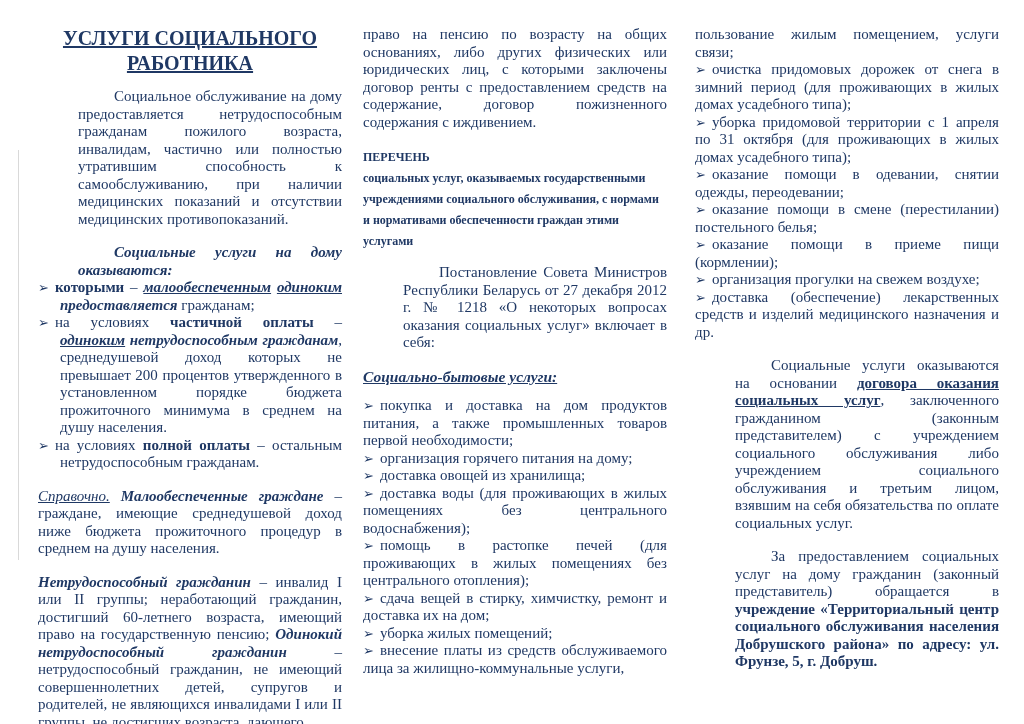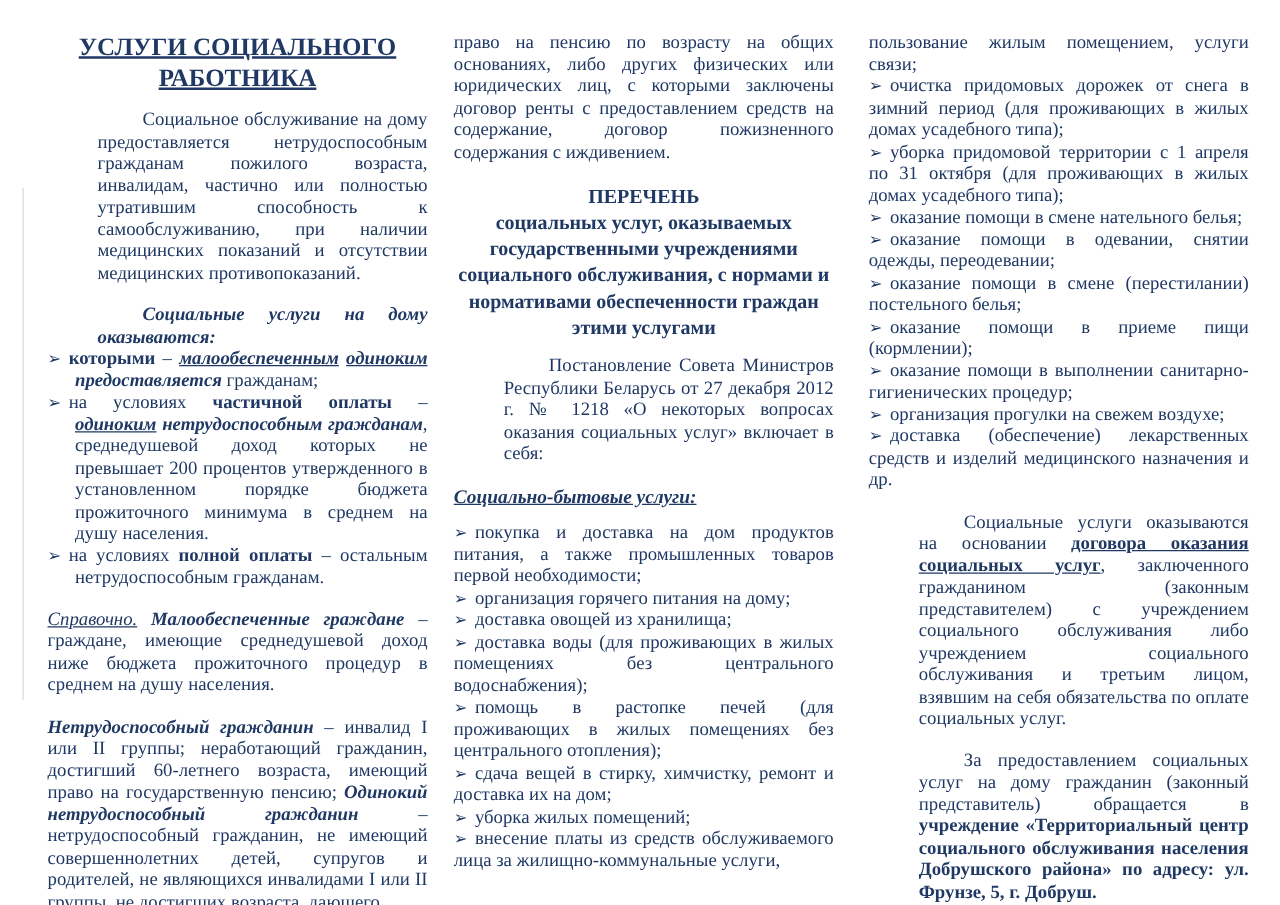--- a/index.html
+++ b/index.html
@@ -30,22 +30,22 @@
   .gap { margin-top:16px; }
   .gap-s { margin-top:12px; }
   .title {
     margin:0 0 12px 0;
     font-size:20px; line-height:25px;
     font-weight:bold; text-align:center;
     text-decoration:underline;
   }
   .lead { font-weight:bold; font-style:italic; }
   .heading {
-    font-weight:bold; text-align:center;
-    font-size:16px; line-height:21px;
+    font-weight:bold; 
+    font-size:12px; line-height:21px;
   }
   .subheading {
     font-weight:bold; font-style:italic;
     text-decoration:underline; font-size:15.5px;
   }
   .bullet .marker {
     font-family:"DejaVu Sans", sans-serif;
     font-size:13px; margin-right:6px;
   }
   .hang { padding-left:22px; text-indent:-22px; }
@@ -122,33 +122,27 @@
     <p class="body">пользование жилым помещением, услуги связи;</p>
 
     <div>
       <p class="body bullet">
         <span class="marker">➢</span><span>очистка придомовых дорожек от снега в зимний период (для проживающих в жилых домах усадебного типа);</span>
       </p>
       <p class="body bullet">
         <span class="marker">➢</span><span>уборка придомовой территории с 1 апреля по 31 октября (для проживающих в жилых домах усадебного типа);</span>
       </p>
       <p class="body bullet">
-        <span class="marker">➢</span><span>оказание помощи в смене нательного белья;</span>
-      </p>
-      <p class="body bullet">
         <span class="marker">➢</span><span>оказание помощи в одевании, снятии одежды, переодевании;</span>
       </p>
       <p class="body bullet">
         <span class="marker">➢</span><span>оказание помощи в смене (перестилании) постельного белья;</span>
       </p>
       <p class="body bullet">
         <span class="marker">➢</span><span>оказание помощи в приеме пищи (кормлении);</span>
-      </p>
-      <p class="body bullet">
-        <span class="marker">➢</span><span>оказание помощи в выполнении санитарно-гигиенических процедур;</span>
       </p>
       <p class="body bullet">
         <span class="marker">➢</span><span>организация прогулки на свежем воздухе;</span>
       </p>
       <p class="body bullet">
         <span class="marker">➢</span><span>доставка (обеспечение) лекарственных средств и изделий медицинского назначения и др.</span>
       </p>
     </div>
 
     <p class="body indent gap"><span>Социальные услуги оказываются на основании </span><span class="fb fu">договора оказания социальных услуг</span><span>, заключенного гражданином (законным представителем) с учреждением социального обслуживания либо учреждением социального обслуживания и третьим лицом, взявшим на себя обязательства по оплате социальных услуг.</span></p>

